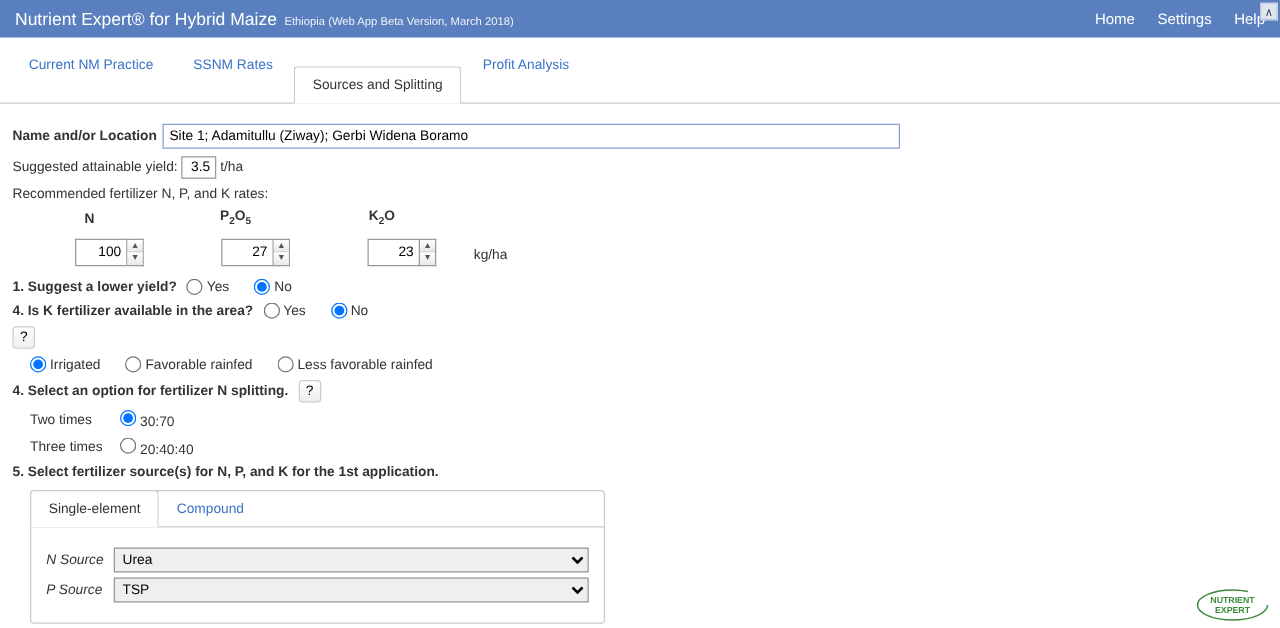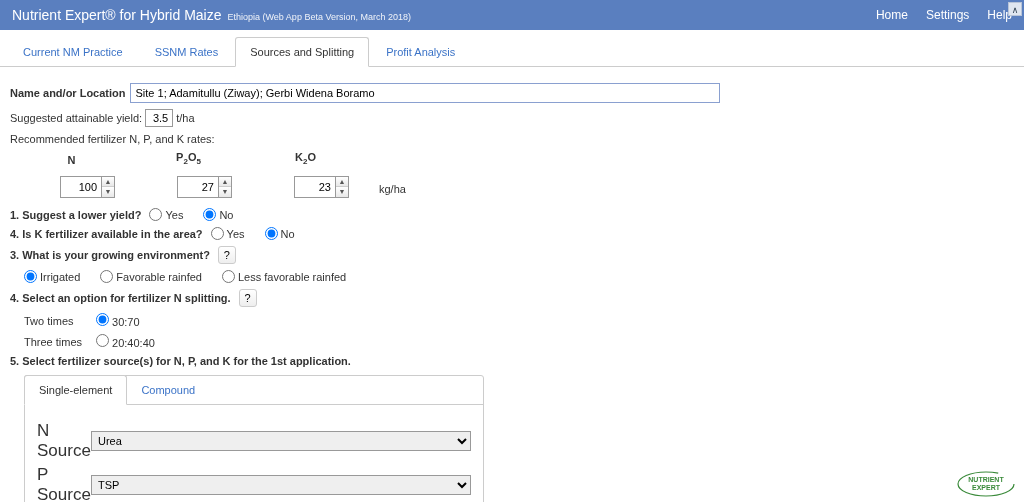--- a/index.html
+++ b/index.html
@@ -5,21 +5,21 @@
   * { box-sizing: border-box; margin: 0; padding: 0; }
   body { font-family: Arial, Helvetica, sans-serif; font-size: 11px; color: #333; background: #fff; }
   .topbar { background: #5a7fbf; color: #fff; height: 30px; display: flex; align-items: center; justify-content: space-between; padding: 0 12px; }
   .title-area { display: flex; align-items: baseline; gap: 6px; }
   .app-title { font-size: 14px; font-weight: normal; }
   .app-sub { font-size: 9px; opacity: .9; }
   .topnav { display: flex; gap: 18px; font-size: 12px; }
   .topnav span { cursor: pointer; }
   .tabs { border-bottom: 1px solid #ccc; padding: 0 8px; margin-top: 6px; display: flex; gap: 2px; }
   .tab { padding: 8px 14px; font-size: 11px; color: #3b73c7; cursor: pointer; border: 1px solid transparent; position: relative; top: 1px; }
-  .tab.active { color: #333; border: 1px solid #ccc; border-bottom: 1px solid #fff; border-radius: 3px 3px 0 0; background: #fff; }
+  .tab.active { color: #333; border: 1px solid #ccc; border-bottom: 1px solid #fff; border-radius: 3px 3px 0 0; background: #fff; margin-top: 16px; }
   .content { padding: 10px 10px 40px 10px; max-width: 990px; }
   .row { margin: 6px 0; display: flex; align-items: center; flex-wrap: wrap; }
   .lbl { font-weight: bold; margin-right: 4px; }
   .bigtext { border: 1px solid #8aa0d0; padding: 3px 5px; width: 590px; font-size: 11px; }
   .numbox { border: 1px solid #8aa0d0; padding: 2px 4px; width: 28px; text-align: center; font-size: 11px; }
   .numbox2 { border: 1px solid #999; padding: 2px 4px; width: 28px; text-align: right; font-size: 11px; }
   .unit { margin-left: 3px; }
   .rates { display: flex; gap: 30px; margin: 4px 0 10px 18px; align-items: flex-end; }
   .rate-col { text-align: center; }
   .rate-hdr { font-weight: bold; font-size: 11px; margin-bottom: 10px; }
@@ -33,21 +33,21 @@
   .radio-set { display: flex; gap: 20px; align-items: center; }
   .radio-set label { display: flex; align-items: center; gap: 3px; font-size: 11px; }
   .helpbtn { border: 1px solid #ccc; background: linear-gradient(#fff,#eee); width: 18px; height: 18px; font-size: 11px; border-radius: 3px; cursor: pointer; }
   .indent { margin-left: 14px; }
   .inner-tabs { border: 1px solid #ccc; border-radius: 3px; margin-top: 8px; padding: 0; width: 460px; }
   .inner-tabs-header { display: flex; border-bottom: 1px solid #ccc; }
   .inner-tab { padding: 8px 14px; font-size: 11px; color: #3b73c7; cursor: pointer; border-right: 1px solid transparent; }
   .inner-tab.active { color: #333; border: 1px solid #ccc; border-bottom: 1px solid #fff; border-radius: 3px 3px 0 0; position: relative; top: 0; margin: -1px 0 -1px -1px; background:#fff; }
   .inner-tabs-body { padding: 12px; }
   .src-row { display: flex; align-items: center; margin: 4px 0; }
-  .src-lbl { width: 54px; font-size: 17px; }
+  .src-lbl { width: 54px; font-size: 11px; font-style: italic; }
   .src-row select { flex: 1; border: 1px solid #999; height: 20px; font-size: 11px; padding: 1px 2px; }
   .logo { position: fixed; right: 8px; bottom: 4px; font-size: 9px; color: #3a8a3a; font-weight: bold; pointer-events: none; }
   .logo svg { display: block; }
   .scroll-arrow { position: fixed; top: 2px; right: 2px; width: 14px; height: 14px; background:#dfe6f0; font-size:9px; text-align:center; line-height:14px; color:#345; border:1px solid #b8c4d8; }
 </style>
 </head>
 <body>
 
 <div class="topbar">
   <div class="title-area">
@@ -144,21 +144,20 @@
           <span>Yes</span>
         </label>
       <label>
           <input type="radio" name="q2" checked="" style="">
           <span>No</span>
         </label>
     </div>
   </div>
 
   <div class="row">
-    <span class="q">3. What is your growing environment?</span>
     <button class="helpbtn">?</button>
   </div>
   <div class="row indent radio-set">
     <label>
         <input type="radio" name="q3" checked="" style="">
         <span>Irrigated</span>
       </label>
     <label>
         <input type="radio" name="q3" style="">
         <span>Favorable rainfed</span>

